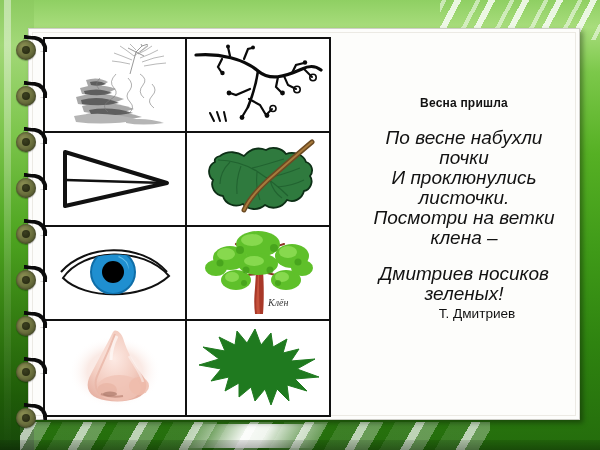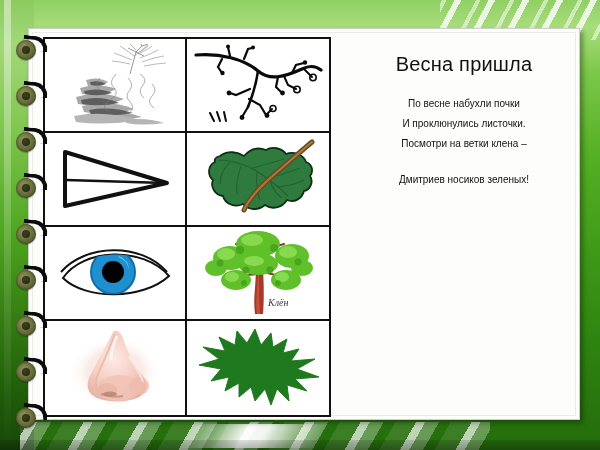--- a/index.html
+++ b/index.html
@@ -131,28 +131,30 @@
 
   
   .poem {
     position: absolute;
     left: 330px; top: 24px;
     width: 210px;
     text-align: center;
     color: #121212;
   }
   .poem-title {
-    font-size: 20px; font-weight: normal;
+    font-size: 12px; font-weight: bold;
     margin-bottom: 18px;
     letter-spacing: .2px;
+    margin-top: 43px;
   }
   .poem-body {
-    font-size: 10px;
+    font-size: 19px;
     line-height: 20px;
     white-space: pre-line;
+    font-style: italic;
   }
   .poem-gap { height: 16px; }
   .poem-author {
     font-size: 13.6px; line-height: 20px;
     padding-left: 26px;
   }
 </style>
 </head>
 <body>
 
@@ -405,20 +407,21 @@
 
     </div>
 
     <div class="poem">
       <div class="poem-title">Весна пришла</div>
       <div class="poem-body">По весне набухли почки
 И проклюнулись листочки.
 Посмотри на ветки клена –</div>
       <div class="poem-gap"></div>
       <div class="poem-body">Дмитриев носиков зеленых!</div>
+      <div class="poem-author">Т. Дмитриев</div>
     </div>
   </div>
 
   <div class="rings">
     <div class="ring" style="top:36px">
         <span class="hook"></span>
         <span class="disc"></span>
       </div>
     <div class="ring" style="top:82px">
         <span class="hook"></span>

